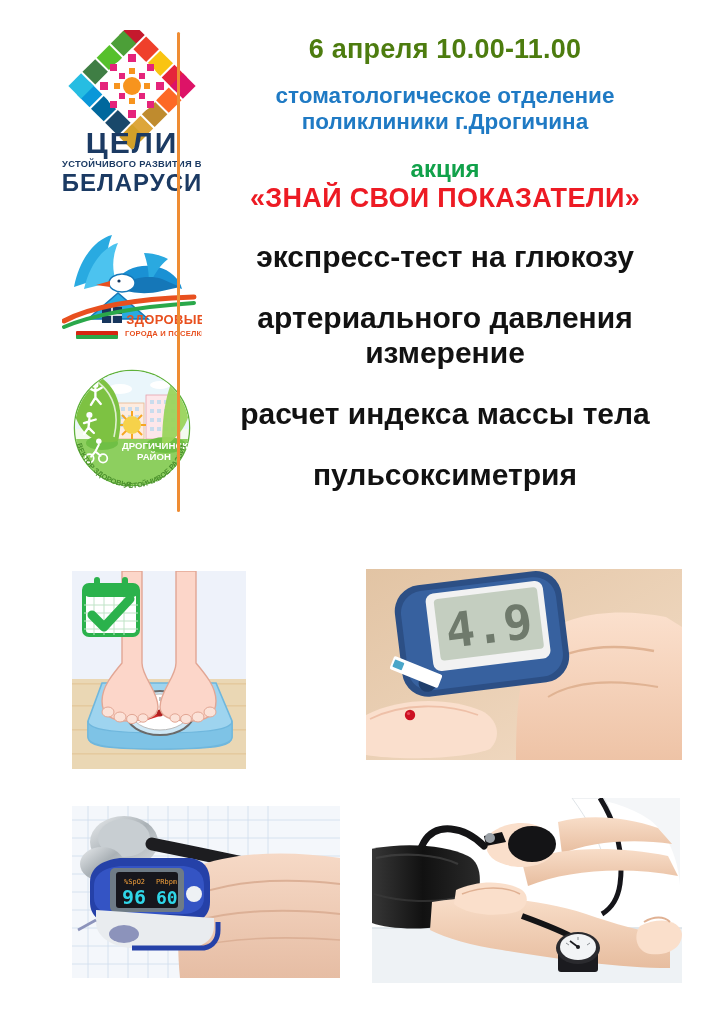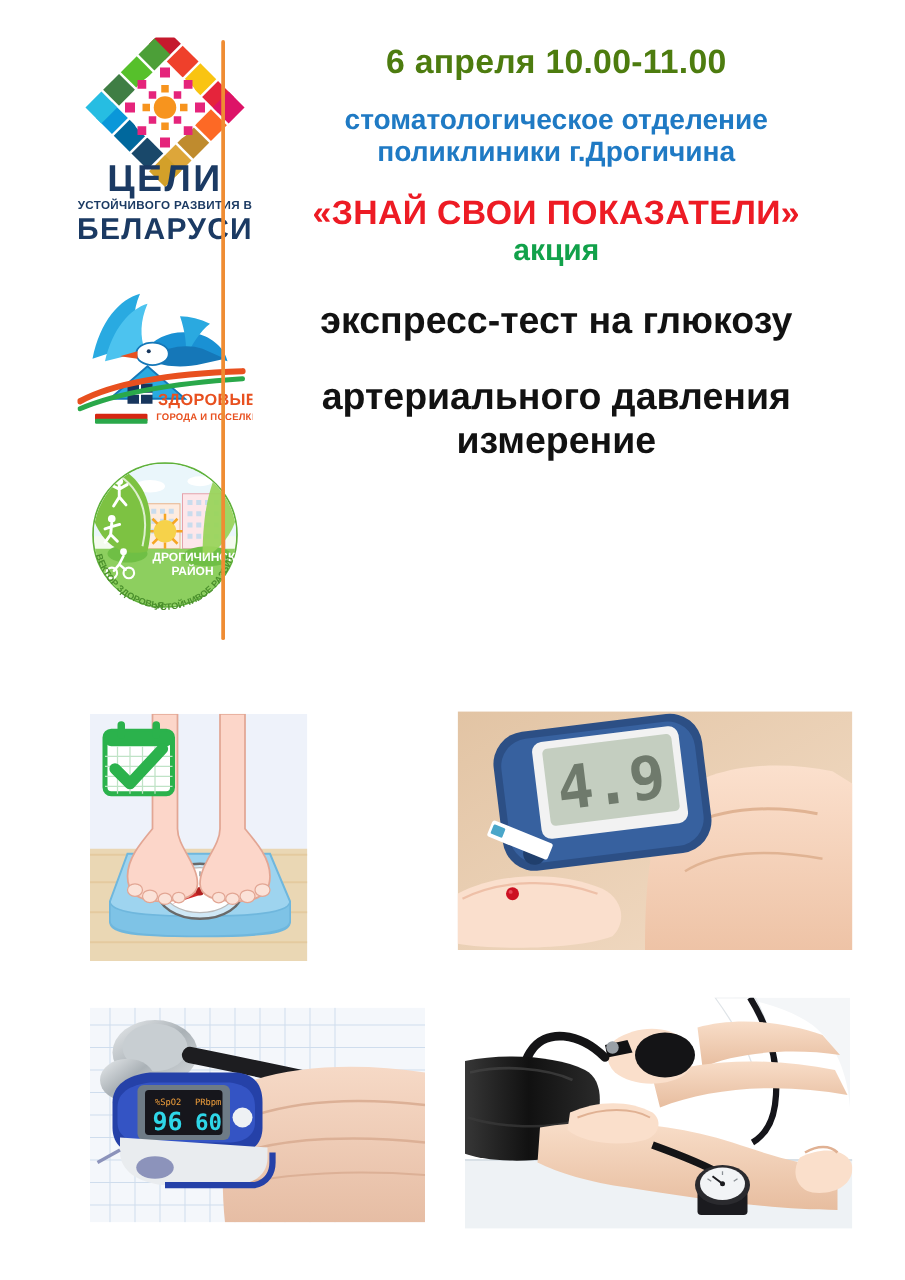--- a/index.html
+++ b/index.html
@@ -238,29 +238,31 @@
     </div>
 
     <div class="divider"></div>
 
     <div class="textcol">
       <p class="ln l-date">6 апреля 10.00-11.00</p>
       <div class="sp-1"></div>
       <p class="ln l-blue">стоматологическое отделение</p>
       <p class="ln l-blue">поликлиники г.Дрогичина</p>
       <div class="sp-2"></div>
+      <p class="ln l-aktsia">акция</p>
       <p class="ln l-red">«ЗНАЙ СВОИ ПОКАЗАТЕЛИ»</p>
-      <p class="ln l-aktsia">акция</p>
       <div class="sp-3"></div>
       <p class="ln l-black">экспресс-тест на глюкозу</p>
       <div class="sp-4"></div>
       <p class="ln l-black">артериального давления</p>
       <p class="ln l-black">измерение</p>
       <div class="sp-4"></div>
+      <p class="ln l-black">расчет индекса массы тела</p>
       <div class="sp-5"></div>
+      <p class="ln l-black">пульсоксиметрия</p>
     </div>
   </div>
 
   <div class="photos">
 
     <div class="ph ph-scale">
       <svg viewBox="0 0 174 198" preserveAspectRatio="none">
         <rect width="174" height="198" fill="#eef2fa"></rect>
         <rect y="108" width="174" height="90" fill="#ead7b4"></rect>
         <g fill="#e3c79a" opacity=".8">

